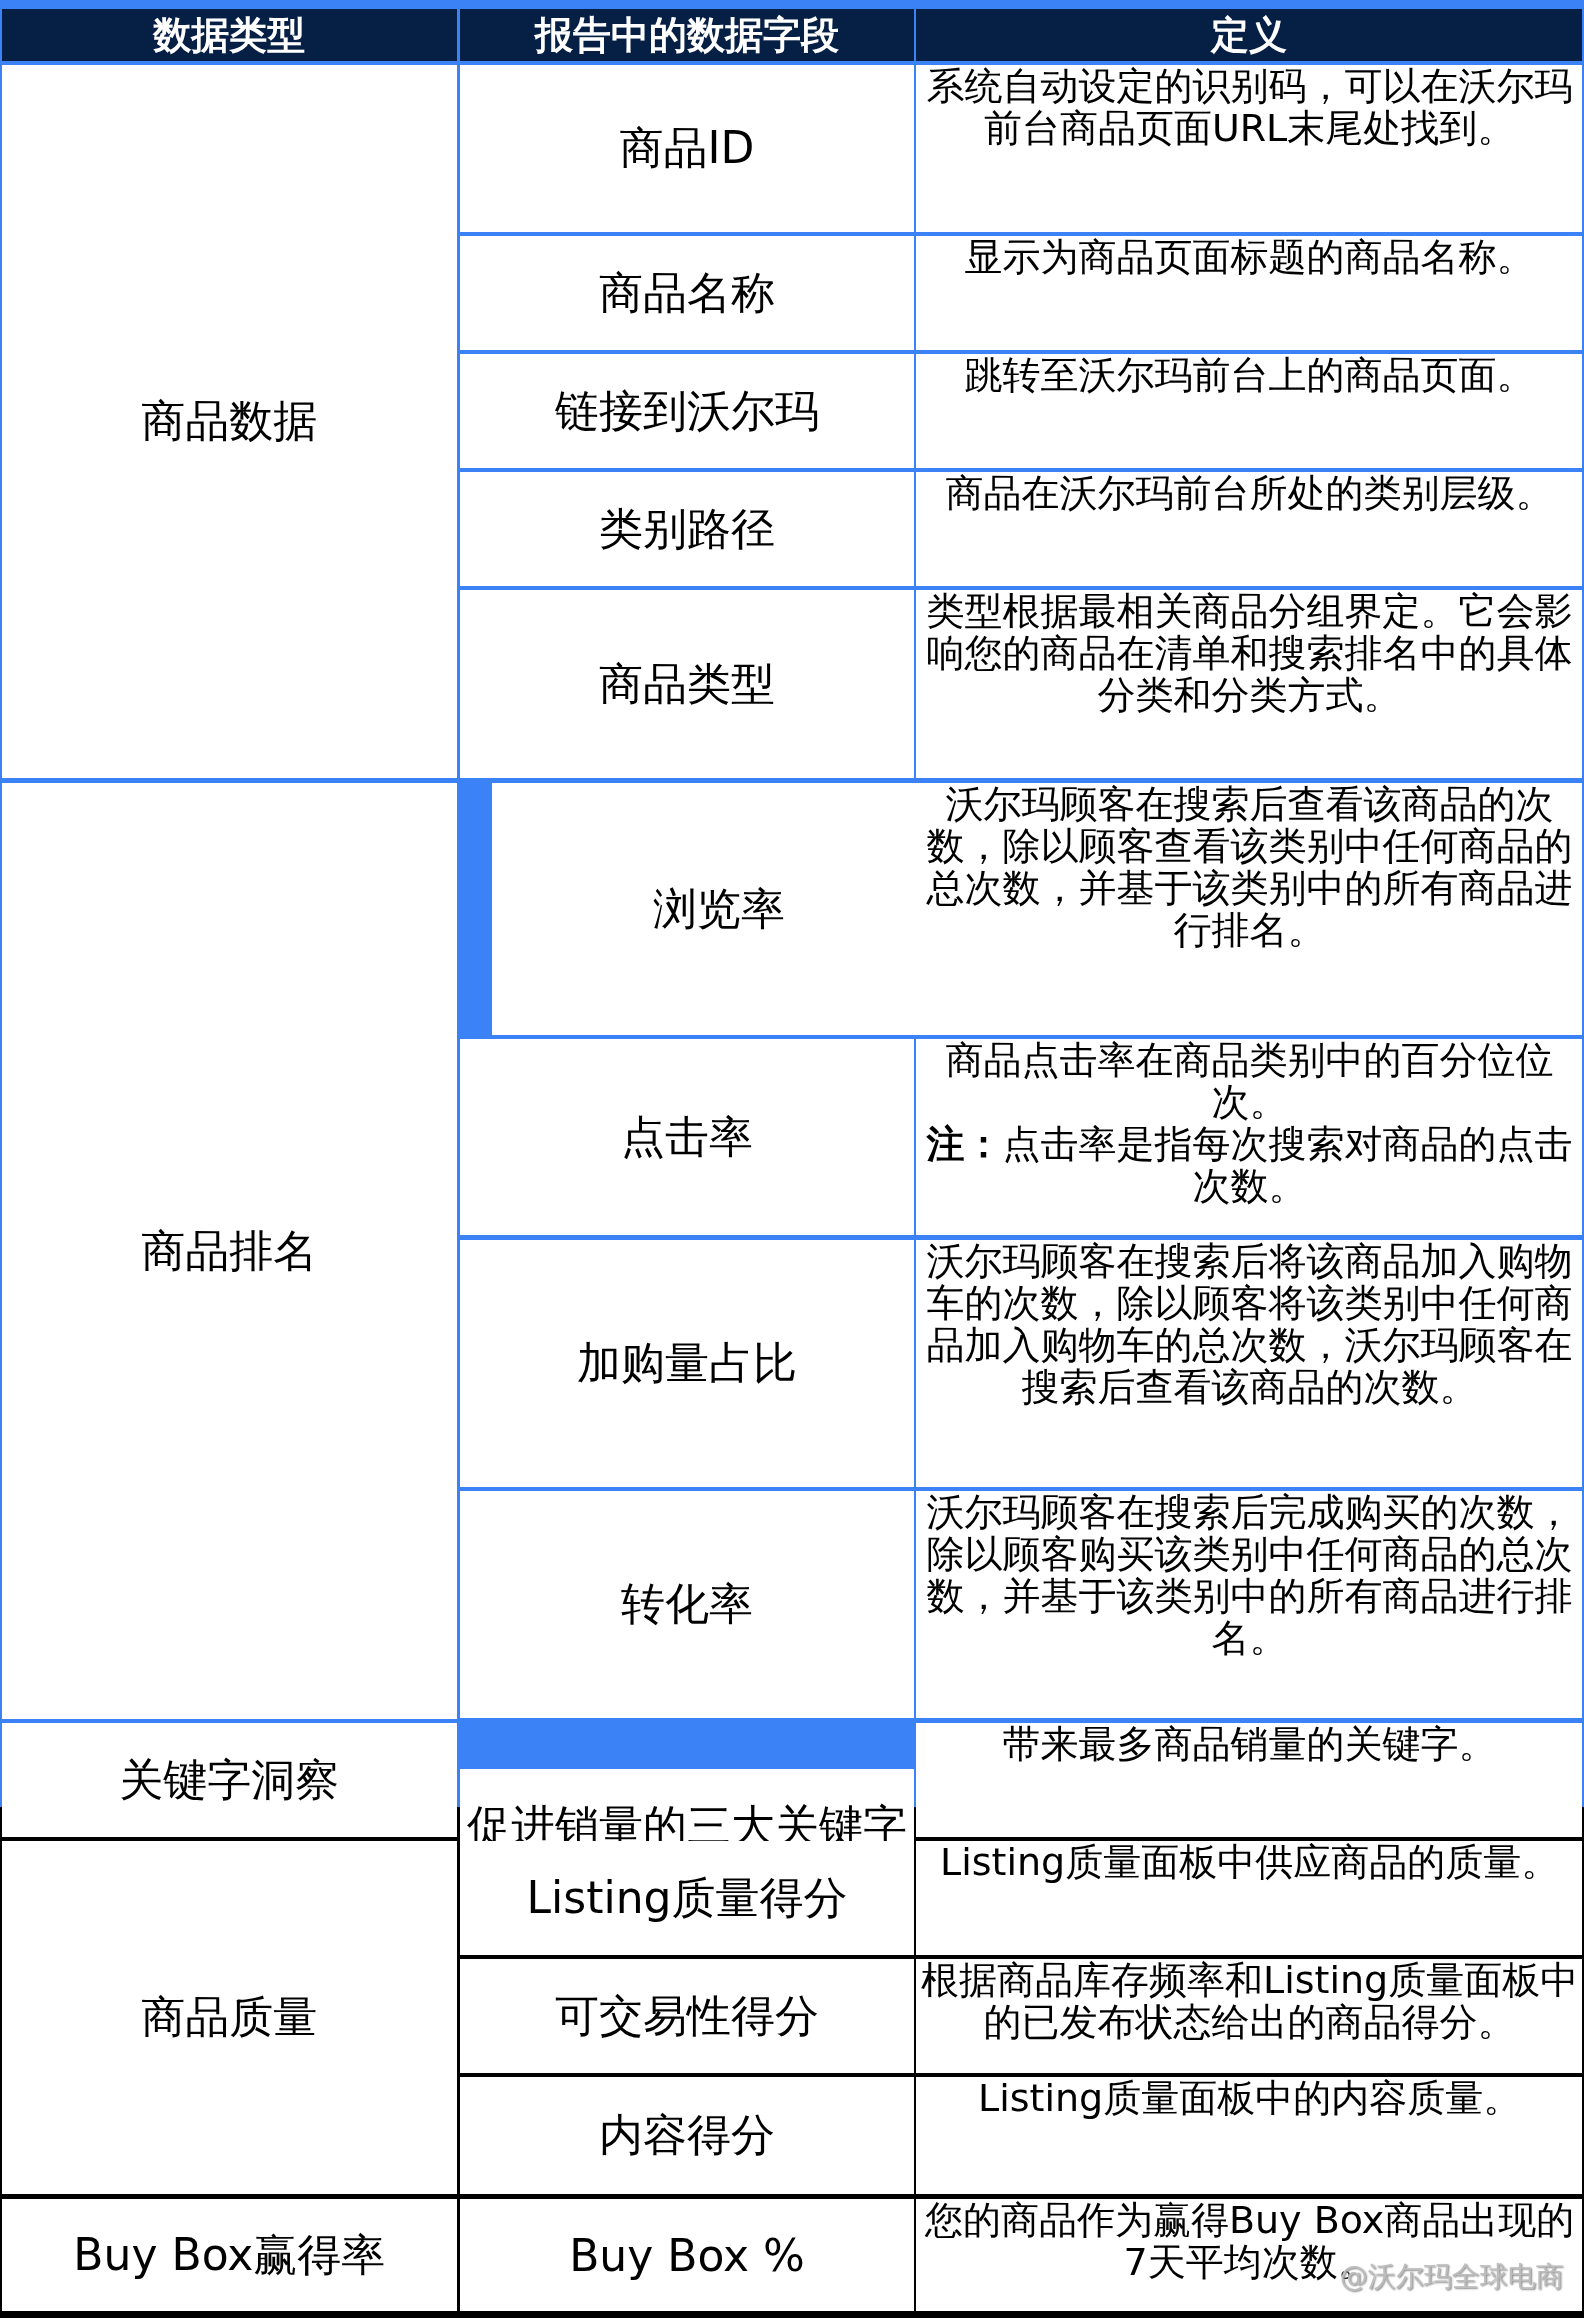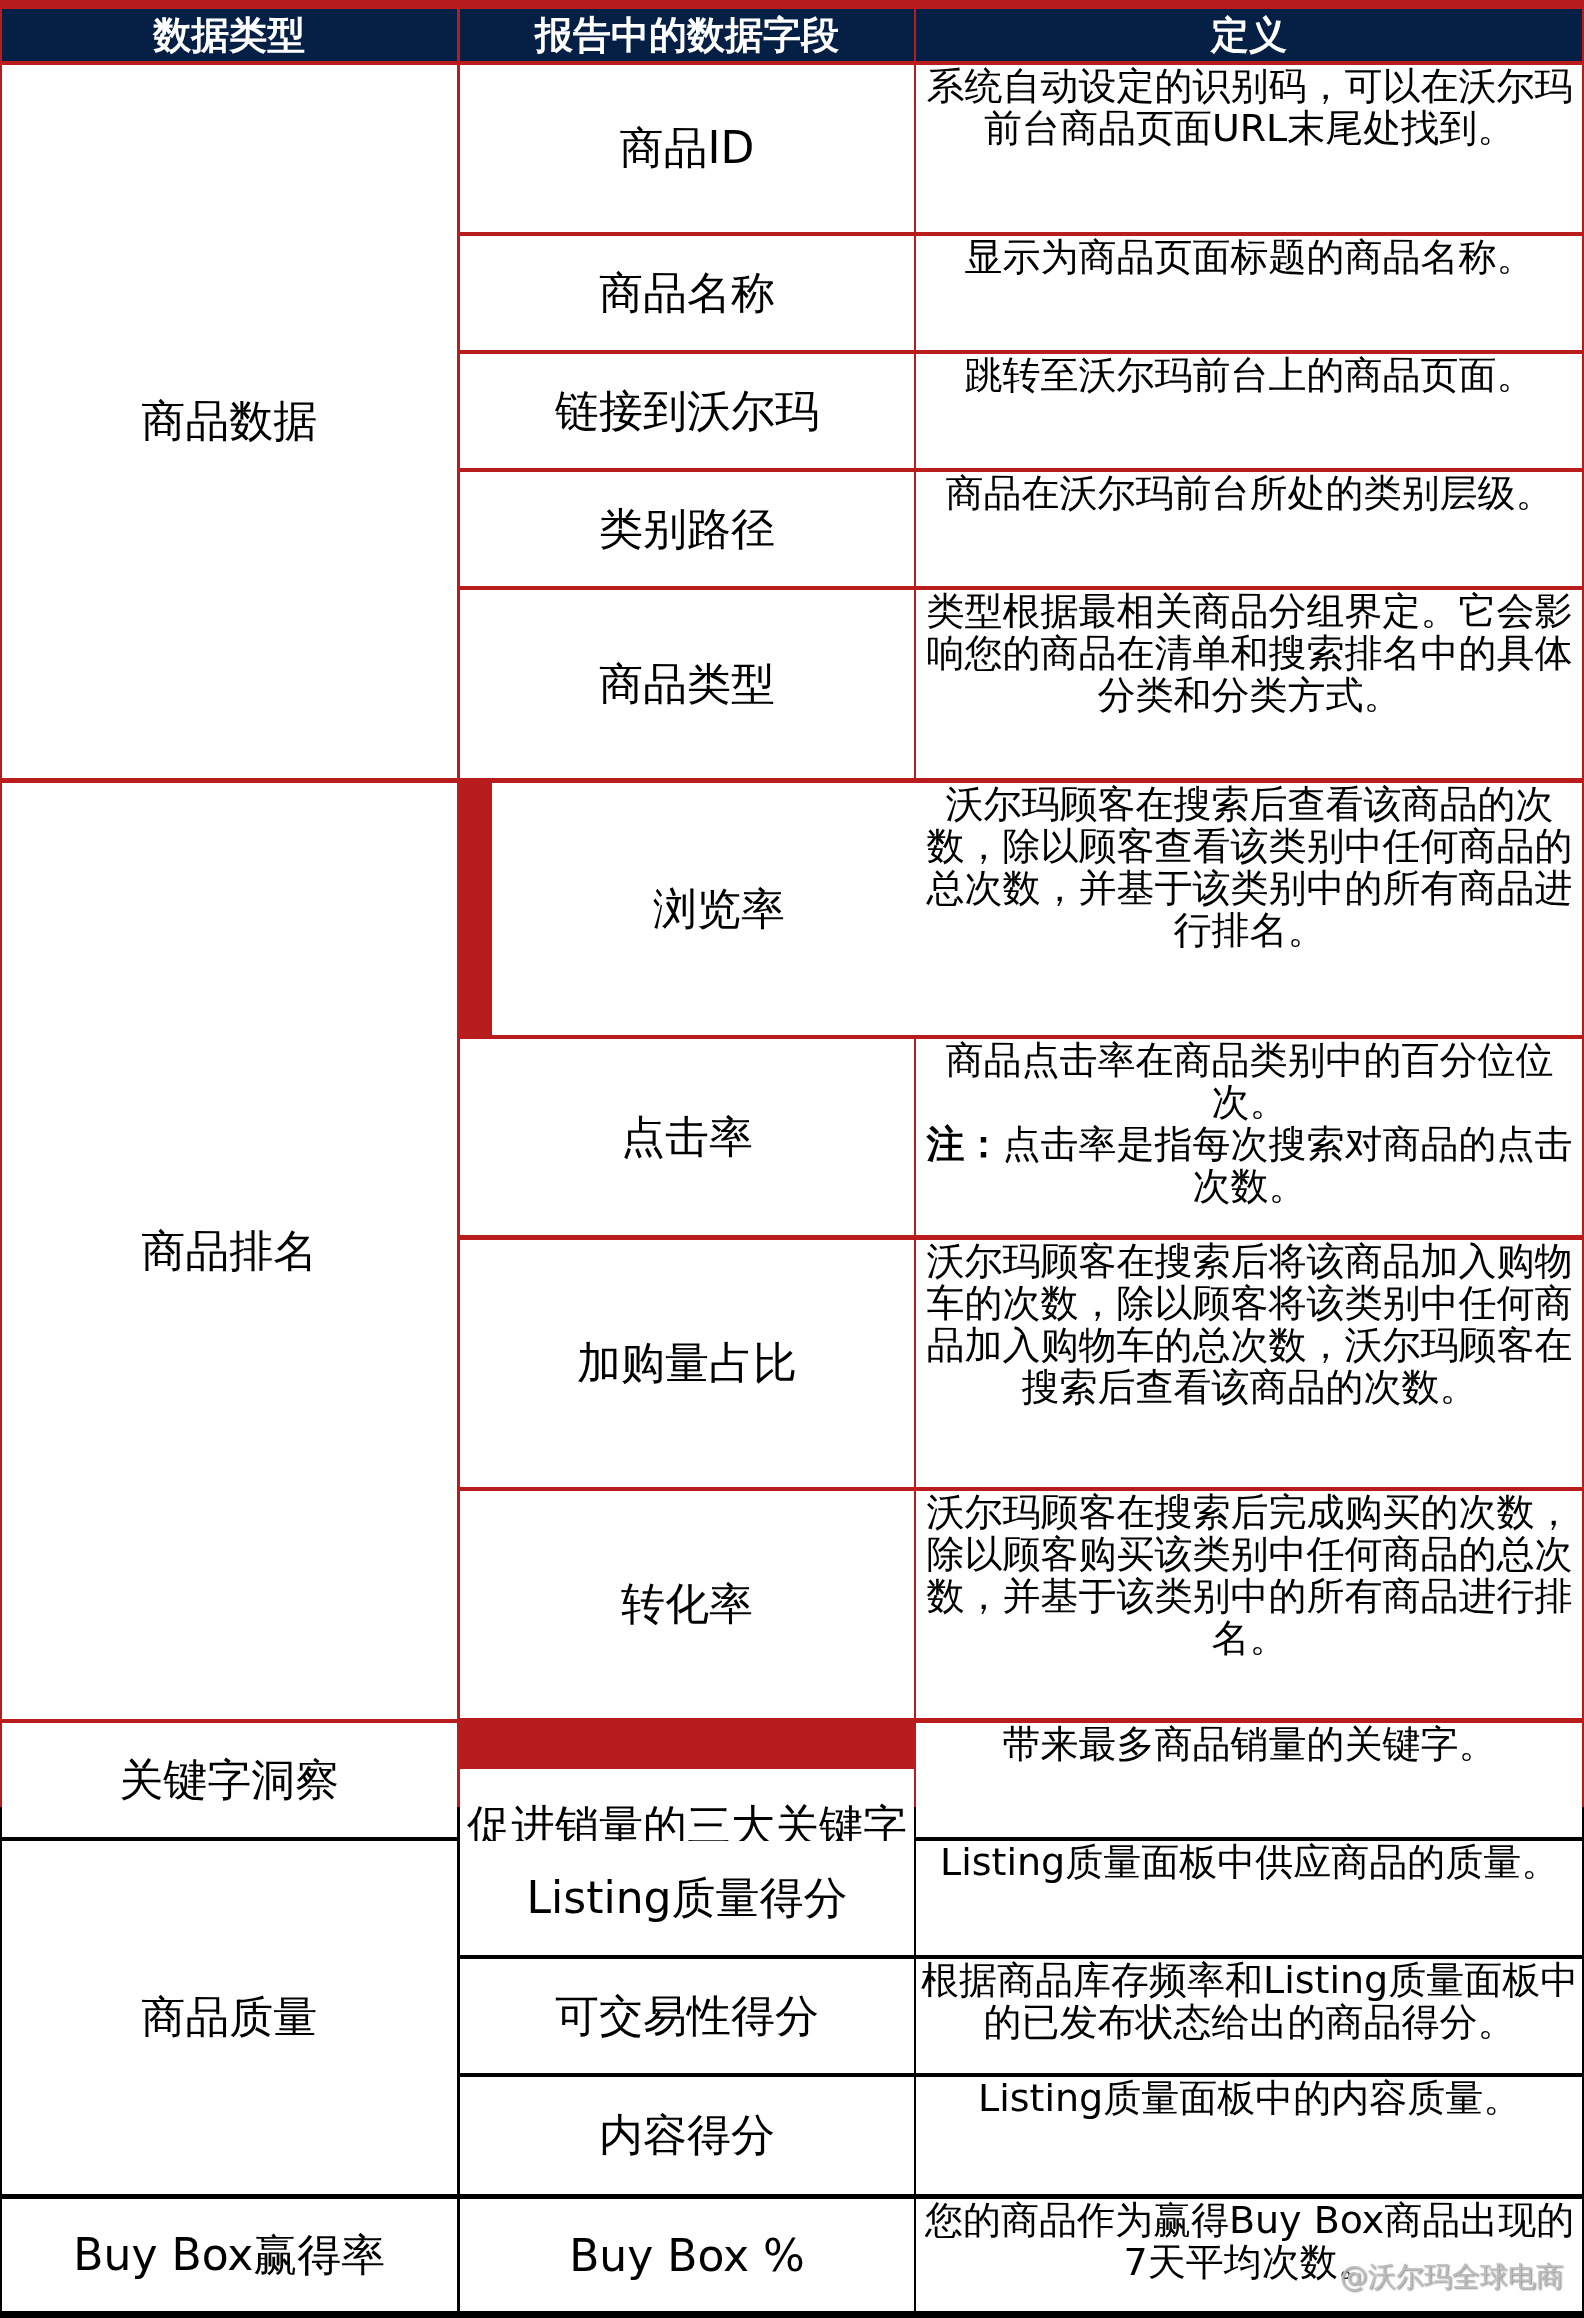--- a/index.html
+++ b/index.html
@@ -1,17 +1,17 @@
 <!DOCTYPE html>
 <html style="font-size:9.8px"><head>
 <meta charset="utf-8">
 <style>
   html,body{margin:0;padding:0;background:#000;}
   body{width:1584px;height:2319px;position:relative;overflow:hidden;font-family:"DejaVu Sans","Liberation Sans",sans-serif;}
-  .tbl{position:absolute;left:0;top:0;width:1584px;height:1807px;background:#b91c1c;}
+  .tbl{position:absolute;left:0;top:0;width:1584px;height:1807px;background:#3b82f6;}
   .cell{position:absolute;background:#fff;box-sizing:border-box;color:#000;}
   .hdr{background:#061f45;color:#fff;font-weight:bold;font-size:38px;display:flex;align-items:center;justify-content:center;}
   .c1,.c2{display:flex;align-items:center;justify-content:center;text-align:center;font-size:44px;}
   .c3{font-size:38px;line-height:42px;padding:0 0 0 1.2px;overflow:hidden;text-align:center;}
   .c3 b{font-weight:bold;}
   .wm{position:absolute;right:18.3px;bottom:13.4px;font-size:28px;color:#bdbdbd;text-shadow:1.2px 1.2px 1.8px #888;}
 </style>
 </head>
 <body>
 

